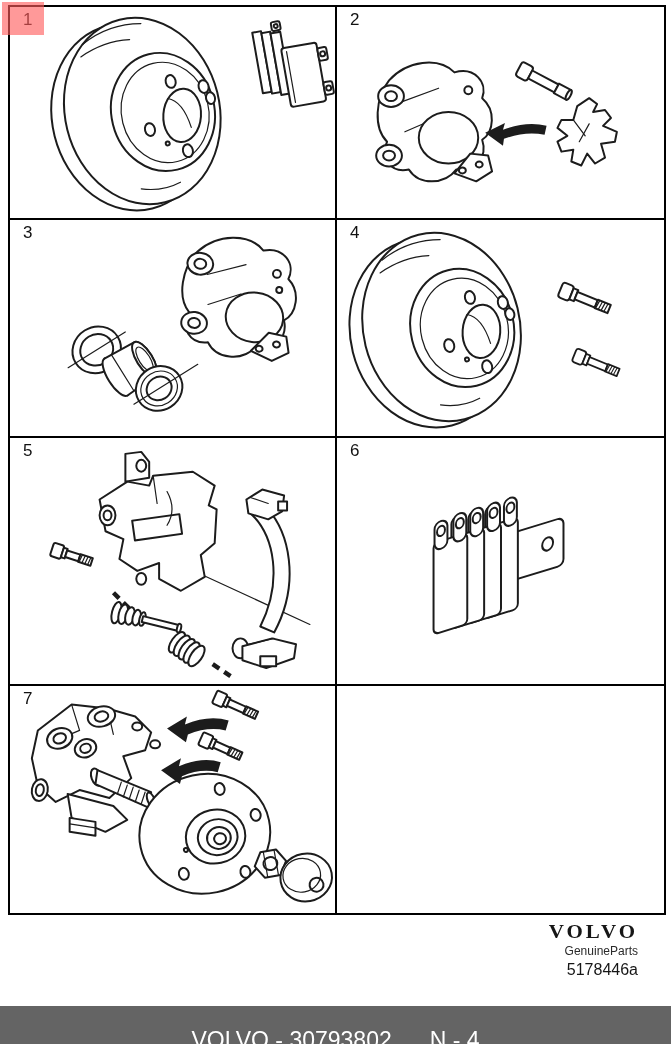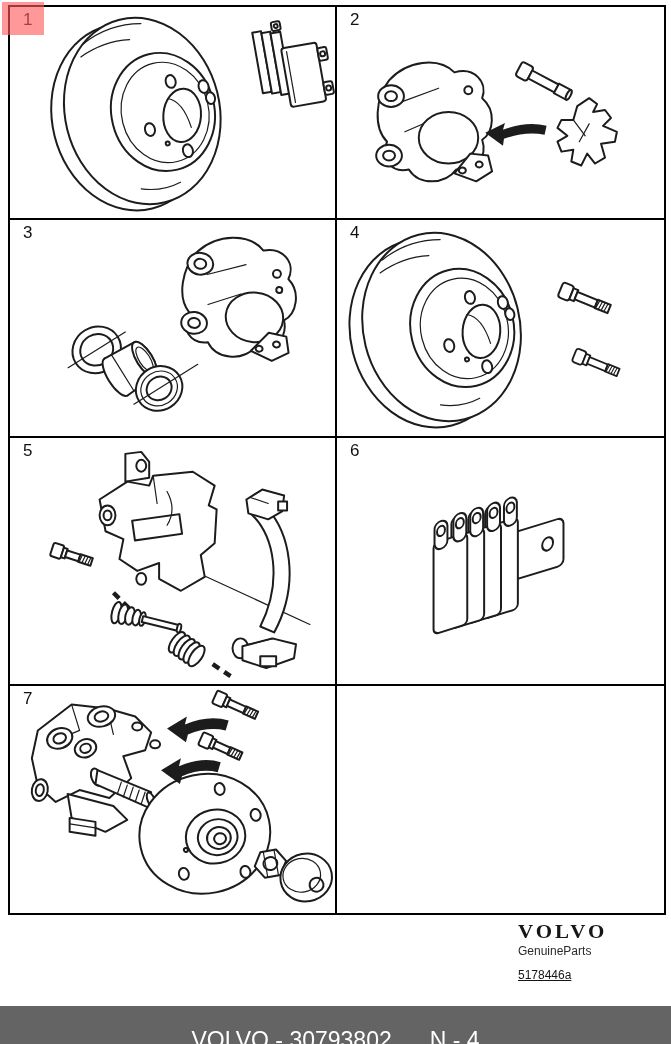--- a/index.html
+++ b/index.html
@@ -10,24 +10,24 @@
   .br{border-right:2px solid #000;}
   .bb{border-bottom:2px solid #000;}
   .num{position:absolute;left:13px;top:3px;font-size:17px;color:#111;z-index:2;}
   .hl{position:absolute;left:-8px;top:-5px;width:42px;height:33px;background:rgba(255,90,90,0.62);z-index:6;pointer-events:none;}
   svg{position:absolute;left:0;top:0;width:100%;height:100%;}
   .s{stroke:#1c1c1c;stroke-width:2;fill:#fff;stroke-linejoin:round;stroke-linecap:round;}
   .n{fill:none;}
   .t{stroke-width:1.2;}
   .f{fill:#1c1c1c;stroke:none;}
   .dash{stroke:#1c1c1c;stroke-width:4.5;stroke-dasharray:8 6;fill:none;}
-  .brand{position:absolute;top:920px;right:33px;width:120px;text-align:left;color:#161616;}
+  .brand{position:absolute;top:920px;right:33px;width:120px;text-align:right;color:#161616;}
   .brand .logo{font-family:"Liberation Serif",serif;font-weight:700;font-size:21px;letter-spacing:3px;transform:scaleY(.88);}
   .brand .gp{font-size:12px;color:#2a2a2a;margin-top:-1px;}
-  .brand .code{font-size:12px;margin-top:10px;text-decoration:underline;}
+  .brand .code{font-size:16px;margin-top:3px;}
   .footer{position:absolute;left:0;top:1006px;width:671px;height:69px;background:#646464;display:flex;align-items:center;justify-content:center;gap:38px;}
   .footer span{color:#fff;font-size:23px;}
 </style>
 </head>
 <body>
 
 <div class="grid">
 
   <div class="cell br bb">
     <span class="num">1</span>

